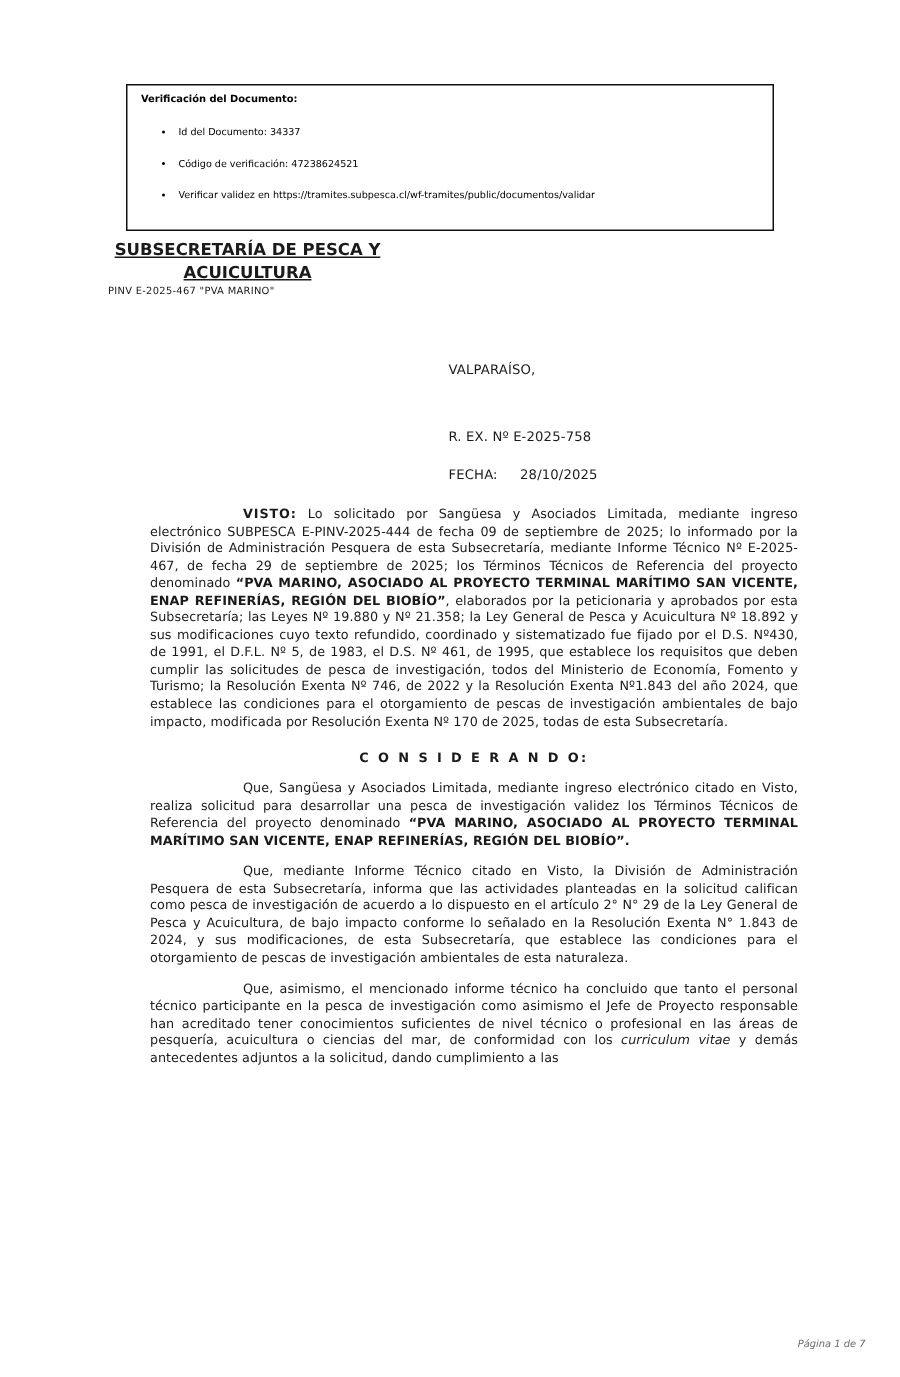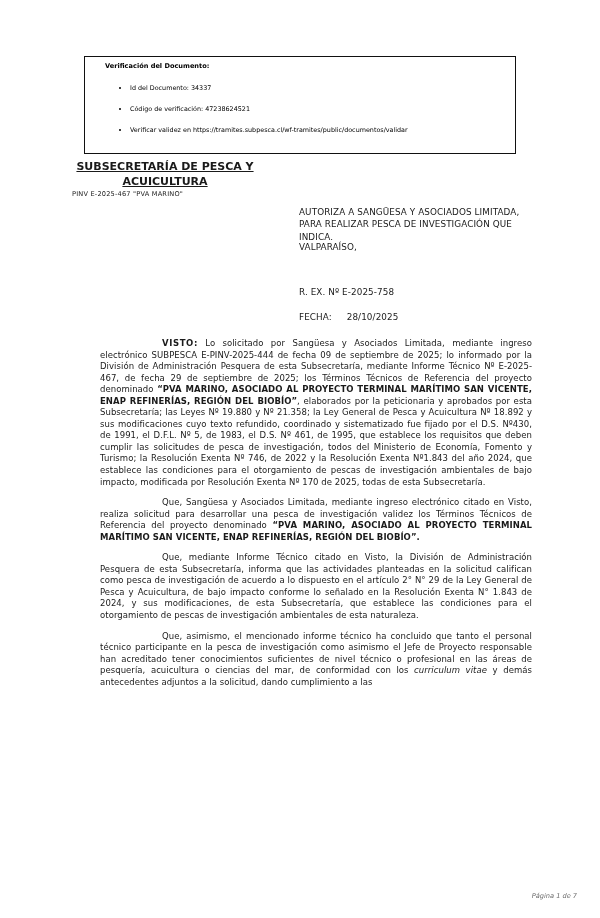--- a/index.html
+++ b/index.html
@@ -23,21 +23,21 @@
   }
 
   
   .verif-box {
     position: absolute;
     left: 84px;
     top: 56px;
     width: 432px;
     border: 1px solid #111;
     box-sizing: border-box;
-    padding: 5px 8px 6px 20px;
+    padding: 5px 8px 6px 9px;
     font-family: "DejaVu Sans", sans-serif;
     font-size: 6.4px;
     line-height: 1.45;
     color: #000;
   }
   .verif-title {
     font-weight: bold;
     font-size: 6.6px;
     margin-bottom: 1px;
   }
@@ -166,34 +166,34 @@
       <li>Código de verificación: 47238624521</li>
       <li>Verificar validez en https://tramites.subpesca.cl/wf-tramites/public/documentos/validar</li>
     </ul>
   </div>
 
 
   <div class="subsec">SUBSECRETARÍA DE PESCA Y ACUICULTURA</div>
 
   <div class="pinv-ref">PINV E-2025-467 "PVA MARINO"</div>
 
-  <div class="autoriza">AUTORIZA A SANGÜESA Y ASOCIADOS LIMITADA, PARA REALIZAR PESCA DE INVESTIGACIÓN QUE INDICA.</div>
   <div class="valparaiso">VALPARAÍSO,</div>
   <div class="resol">R. EX. Nº E-2025-758</div>
   <div class="fecha">
     <span>FECHA:</span>
     <b>28/10/2025</b>
   </div>
 
   <div class="body-wrap">
 
     <p class="par">
       <span class="firstline-indent"></span><span class="lead">VISTO:</span><span> Lo solicitado por Sangüesa y Asociados Limitada, mediante ingreso electrónico SUBPESCA E-PINV-2025-444 de fecha 09 de septiembre de 2025; lo informado por la División de Administración Pesquera de esta Subsecretaría, mediante Informe Técnico Nº E-2025-467, de fecha 29  de septiembre de 2025; los Términos Técnicos de Referencia del proyecto denominado </span><span class="b">“PVA MARINO, ASOCIADO AL PROYECTO TERMINAL MARÍTIMO SAN VICENTE, ENAP REFINERÍAS, REGIÓN DEL BIOBÍO”</span><span>, elaborados por la peticionaria y aprobados por esta Subsecretaría; las Leyes Nº 19.880 y Nº 21.358; la Ley General de Pesca y Acuicultura Nº 18.892 y sus modificaciones cuyo texto refundido, coordinado y sistematizado fue fijado por el D.S. Nº430, de 1991, el D.F.L. Nº 5, de 1983, el D.S. Nº 461, de 1995, que establece los requisitos que deben cumplir las solicitudes de pesca de investigación, todos del Ministerio de Economía, Fomento y Turismo; la Resolución Exenta Nº  746, de 2022 y la Resolución Exenta Nº1.843 del año 2024, que establece las condiciones para el otorgamiento de pescas de investigación ambientales de bajo impacto, modificada por Resolución Exenta Nº 170 de 2025, todas de esta Subsecretaría.</span>
     </p>
 
+    <div class="considerando">C O N S I D E R A N D O:</div>
 
     <p class="par">
       <span class="firstline-indent"></span><span>Que, Sangüesa y Asociados Limitada, mediante ingreso electrónico citado en Visto, realiza solicitud para desarrollar una pesca de investigación validez los Términos Técnicos de Referencia del proyecto denominado </span><span class="b">“PVA MARINO, ASOCIADO AL PROYECTO TERMINAL MARÍTIMO SAN VICENTE, ENAP REFINERÍAS, REGIÓN DEL BIOBÍO”.</span>
     </p>
 
     <p class="par">
       <span class="firstline-indent"></span><span>Que, mediante Informe Técnico citado en Visto, la División de Administración Pesquera de esta Subsecretaría, informa que las actividades planteadas en la solicitud califican como pesca de investigación de acuerdo a lo dispuesto en el artículo 2° N° 29 de la Ley General de Pesca y Acuicultura, de bajo impacto conforme lo señalado en la Resolución Exenta N° 1.843 de 2024, y sus modificaciones, de esta Subsecretaría, que establece las condiciones para el otorgamiento de pescas de investigación ambientales de esta naturaleza.</span>
     </p>
 
     <p class="par">

